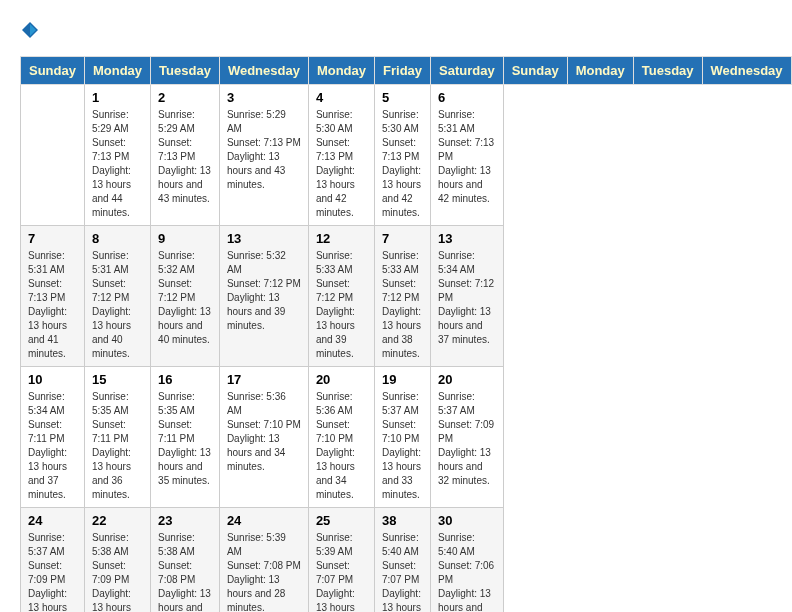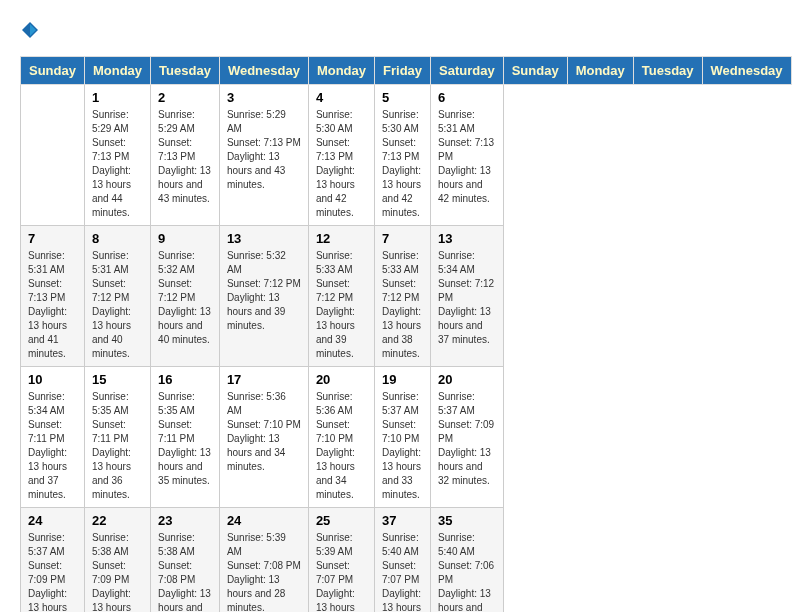--- a/index.html
+++ b/index.html
@@ -228,22 +228,22 @@
         </td>
         <td>
           <span class="day-number">24</span>
           <div class="day-info">Sunrise: 5:39 AM<br>Sunset: 7:08 PM<br>Daylight: 13 hours and 28 minutes.</div>
         </td>
         <td>
           <span class="day-number">25</span>
           <div class="day-info">Sunrise: 5:39 AM<br>Sunset: 7:07 PM<br>Daylight: 13 hours and 27 minutes.</div>
         </td>
         <td>
-          <span class="day-number">37</span>
+          <span class="day-number">38</span>
           <div class="day-info">Sunrise: 5:40 AM<br>Sunset: 7:07 PM<br>Daylight: 13 hours and 26 minutes.</div>
         </td>
         <td>
-          <span class="day-number">35</span>
+          <span class="day-number">30</span>
           <div class="day-info">Sunrise: 5:40 AM<br>Sunset: 7:06 PM<br>Daylight: 13 hours and 25 minutes.</div>
         </td>
       </tr>
     </tbody>
 </table>
 
 </body></html>

